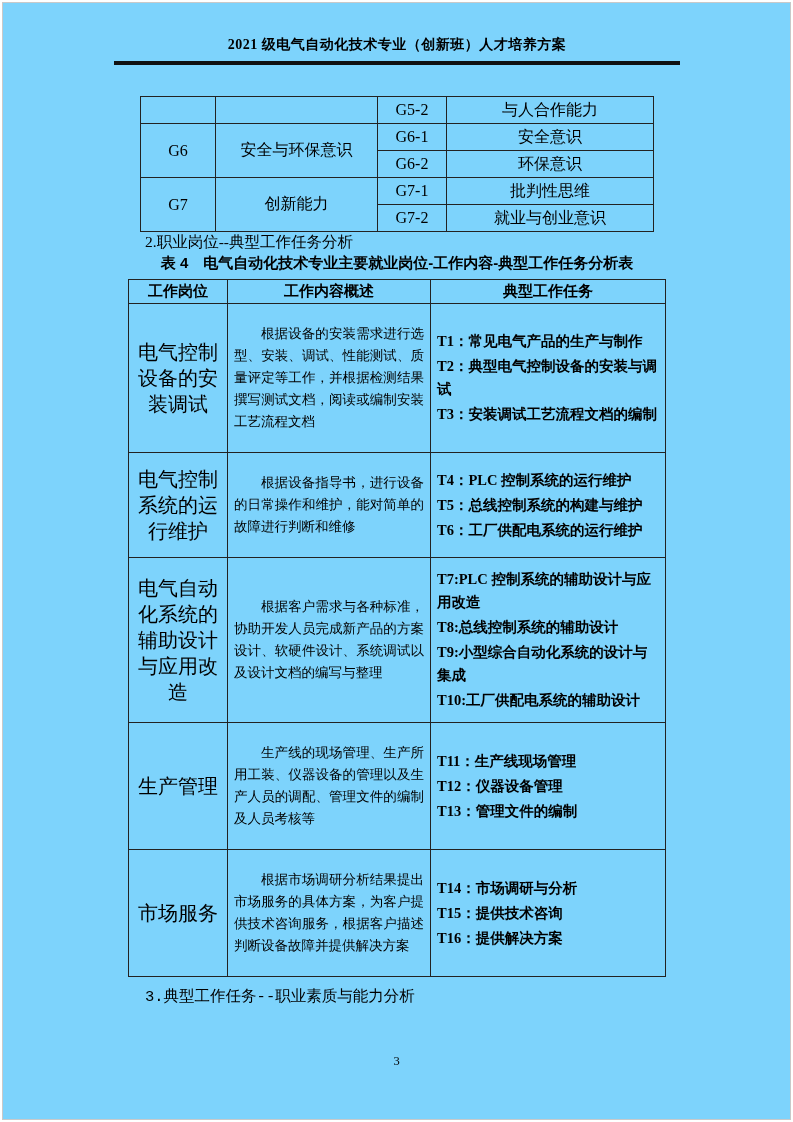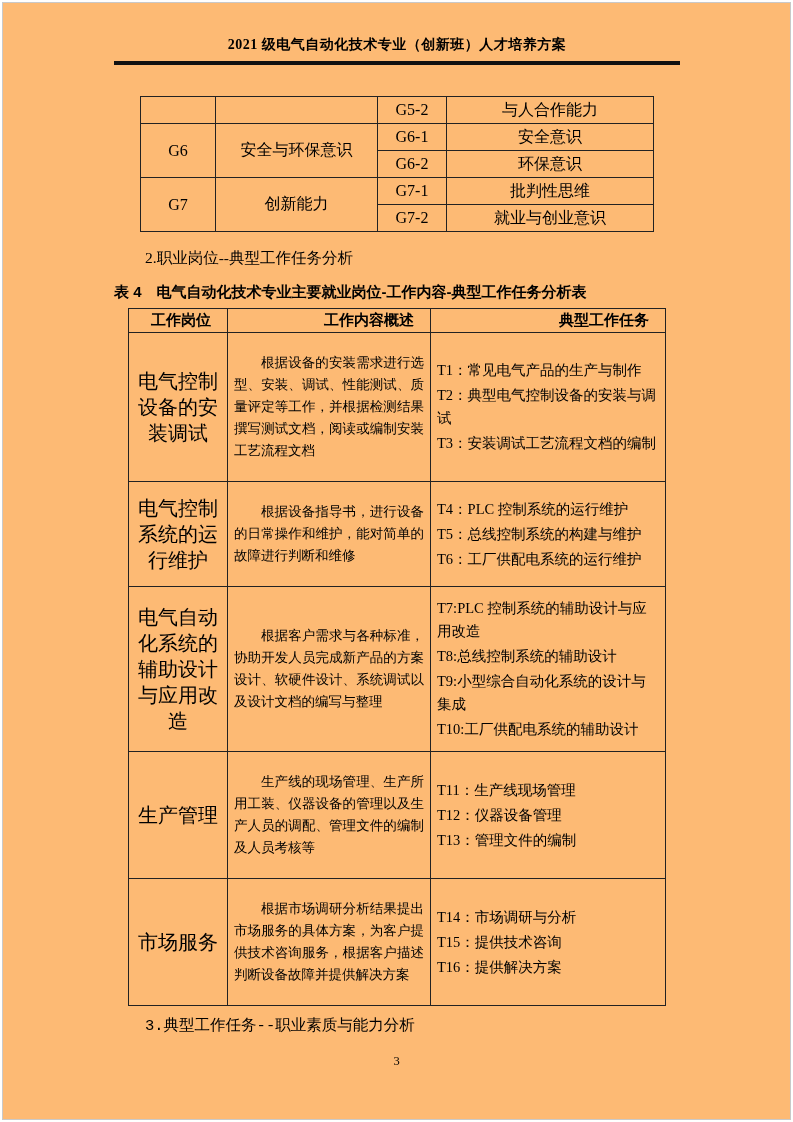--- a/index.html
+++ b/index.html
@@ -8,21 +8,21 @@
     width: 793px; height: 1122px;
     font-family: "Liberation Serif", "DejaVu Serif", serif;
     color: #000;
     position: relative;
     overflow: hidden;
   }
   .page {
     position: absolute; left: 2px; top: 2px;
     width: 789px; height: 1118px;
     border: 1px solid #c9c9c9;
-    background: #fdba74;
+    background: #7dd3fc;
   }
   .content { margin: 0 110px 0 111px;  }
 
   
   .doc-header {
     margin-top: 33px;
     text-align: center;
     font-weight: bold;
     font-size: 14px;
     letter-spacing: 0.5px;
@@ -49,76 +49,75 @@
     height: 27px;
     padding: 0 2px;
   }
   .g-col1 { width: 75px; }
   .g-col2 { width: 162px; }
   .g-col3 { width: 69px; }
   .g-col4 { width: 207px; }
 
   
   .sec-heading {
-    margin-top: 16px;
     font-size: 15.5px;
     text-indent: 2em;
     line-height: 19px;
   }
   .body-para {
     margin-top: 9px;
     font-size: 15.5px;
     line-height: 36px;
     text-indent: 2em;
     text-align: justify;
   }
 
   
   .t4-caption {
-    margin-top: 16px;
-    text-align: left;
+    margin-top: 3px;
+    text-align: center;
     font-family: "Liberation Sans", "DejaVu Sans", sans-serif;
     font-weight: bold;
     font-size: 15px;
     line-height: 18px;
   }
   .t4 {
     margin: 7px auto 0 auto;
     width: 537px;
     table-layout: fixed;
   }
   .t4 th, .t4 td {
     border: 1.5px solid #222;
     vertical-align: middle;
   }
   .t4 th {
     font-family: "Liberation Sans", "DejaVu Sans", sans-serif;
     font-weight: bold;
     font-size: 15px;
-    text-align: right;
+    text-align: center;
     height: 24px;
-    padding: 1px 16px;
+    padding: 1px 2px;
   }
   .t4-col1 { width: 99px; }
   .t4-col2 { width: 203px; }
   .t4-col3 { width: 235px; }
   .t4 .post-cell {
     text-align: center;
     font-size: 20px;
     line-height: 26px;
     padding: 8px 4px;
   }
   .t4 .content-cell {
     font-size: 13.5px;
     line-height: 22px;
     text-align: justify;
     text-indent: 2em;
     padding: 19px 6px;
   }
-  .t4 .tasks-cell { padding: 8px 6px; }
+  .t4 .tasks-cell { padding: 8px 6px; font-weight: bold; }
   .t4 .task-item {
     font-size: 14.5px;
     line-height: 23px;
     margin: 2px 0;
     text-align: left;
   }
   .r1 { height: 122px; }
   .r2 { height: 78px; }
   .r3 { height: 148px; }
   .r4 { height: 100px; }

